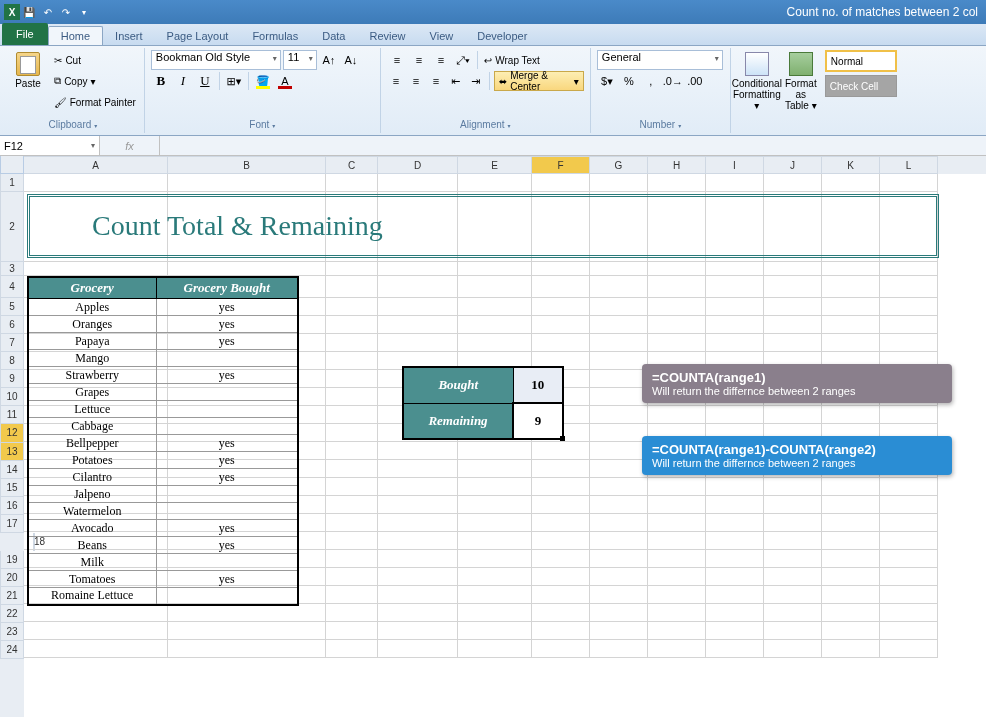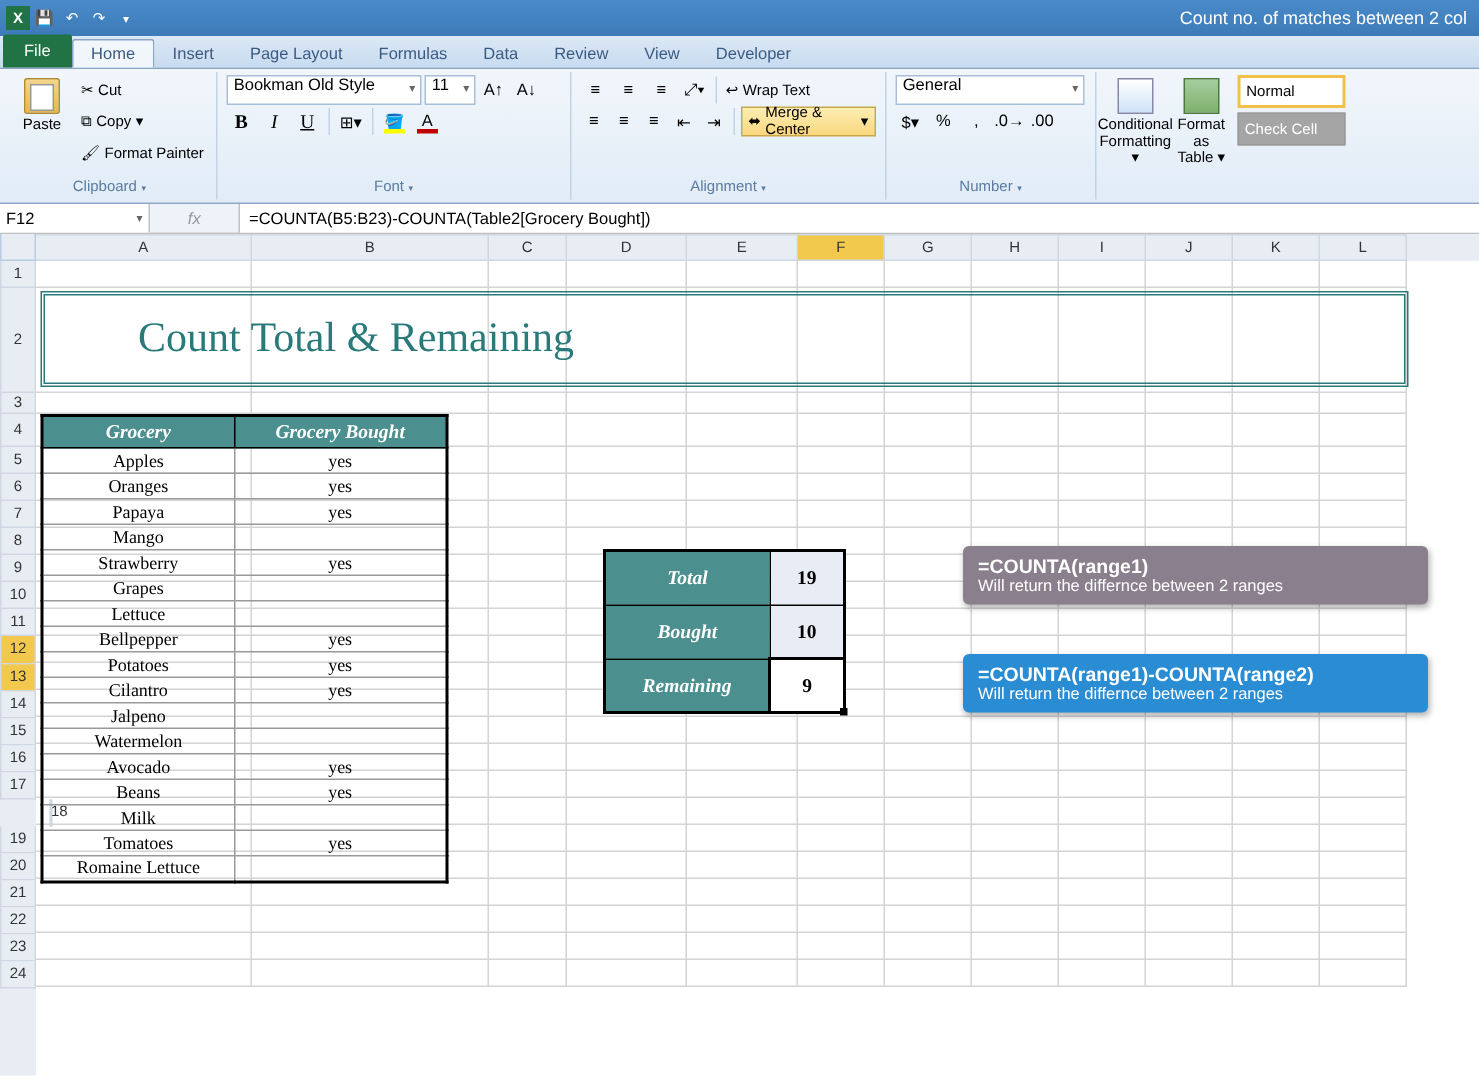--- a/index.html
+++ b/index.html
@@ -230,21 +230,20 @@
       </div>
     </div>
   </div>
 </div>
 
 <div class="fbar-row">
   <div class="namebox">F12</div>
   <div class="fbar-btns">
     <span style="font-style:italic;">fx</span>
   </div>
-  <div class="fbar-edit">=COUNTA(B5:B23)-COUNTA(Table2[Grocery Bought])</div>
 </div>
 
 <div class="sheetwrap">
   <div class="rowhdrs">
     <div class="selectall"></div>
     <div id="rowhdrs-inner">
         <div class="rowhdr" style="height: 18px; line-height: 17px;">1</div>
         <div class="rowhdr" style="height: 70px; line-height: 69px;">2</div>
         <div class="rowhdr" style="height: 14px; line-height: 13px;">3</div>
         <div class="rowhdr" style="height: 22px; line-height: 21px;">4</div>
@@ -611,20 +610,24 @@
             </tr>
             <tr>
               <td class="c1">Grapes</td>
               <td class="c2"></td>
             </tr>
             <tr>
               <td class="c1">Lettuce</td>
               <td class="c2"></td>
             </tr>
             <tr>
+              <td class="c1">Cabbage</td>
+              <td class="c2"></td>
+            </tr>
+            <tr>
               <td class="c1">Bellpepper</td>
               <td class="c2">yes</td>
             </tr>
             <tr>
               <td class="c1">Potatoes</td>
               <td class="c2">yes</td>
             </tr>
             <tr>
               <td class="c1">Cilantro</td>
               <td class="c2">yes</td>
@@ -655,24 +658,20 @@
             </tr>
             <tr>
               <td class="c1">Romaine Lettuce</td>
               <td class="c2"></td>
             </tr>
           </tbody>
       </table>
 
       <table class="sumtable overlay">
         <tbody>
-            <tr>
-          <td class="lbl">Total</td>
-          <td class="val">19</td>
-        </tr>
         <tr>
           <td class="lbl">Bought</td>
           <td class="val">10</td>
         </tr>
         <tr class="sel">
           <td class="lbl">Remaining</td>
           <td class="val">9</td>
         </tr>
       </tbody>
         </table>

